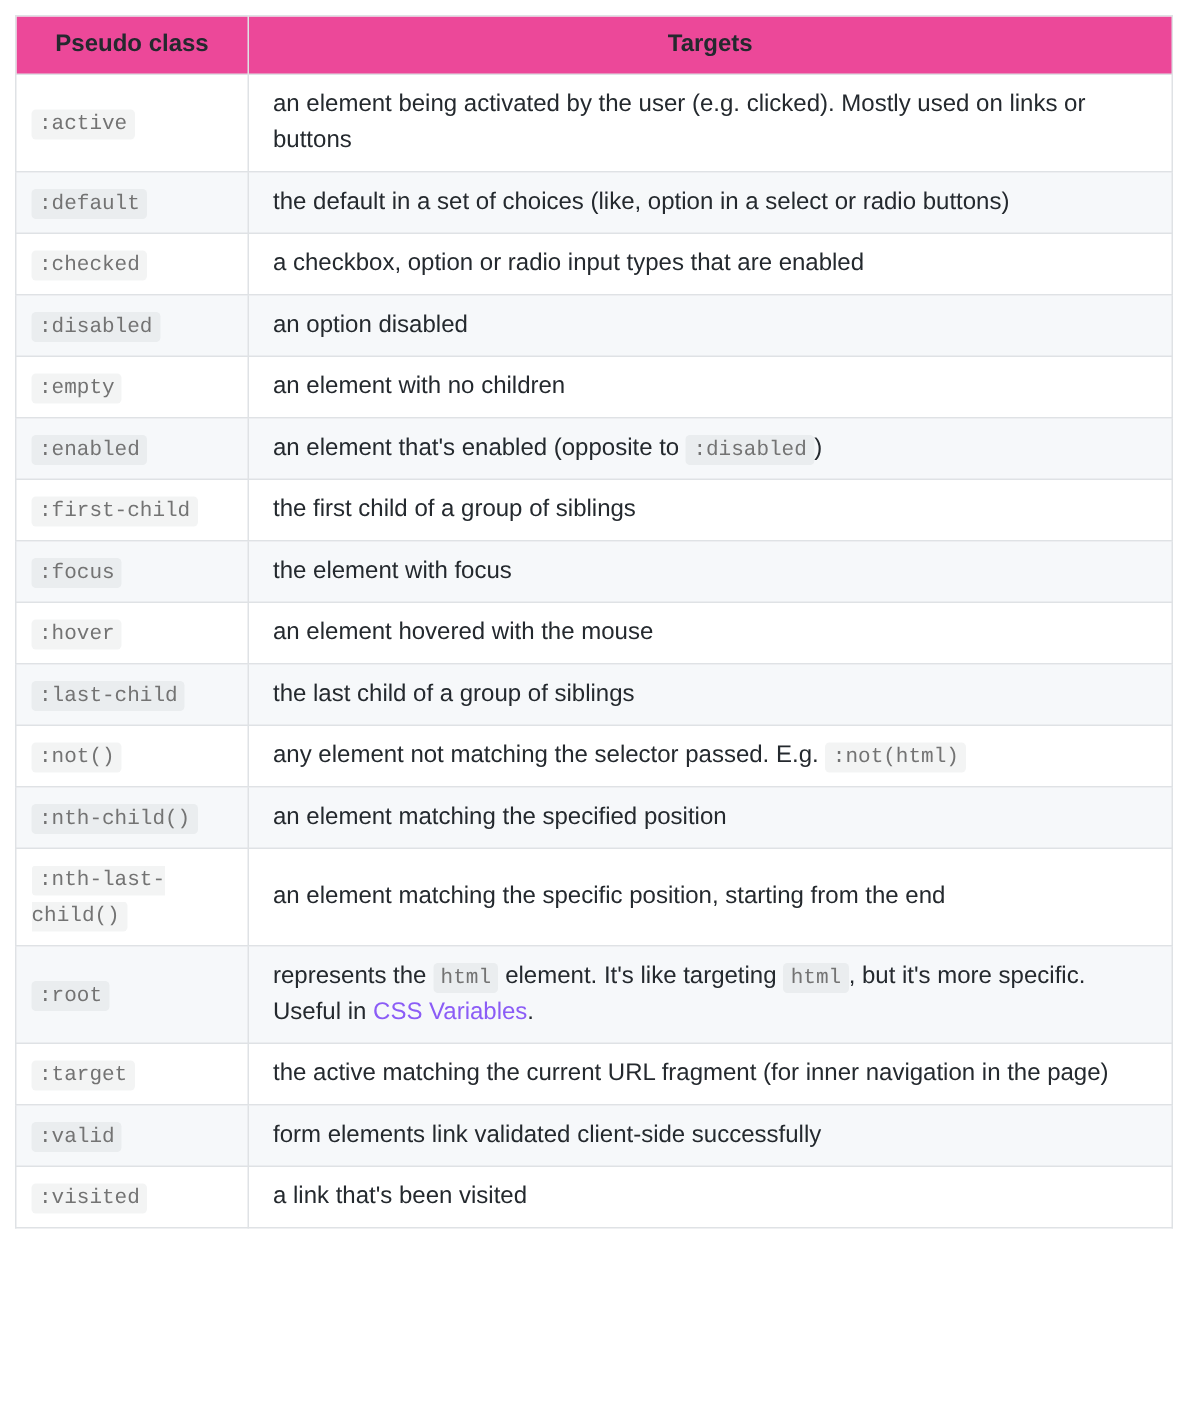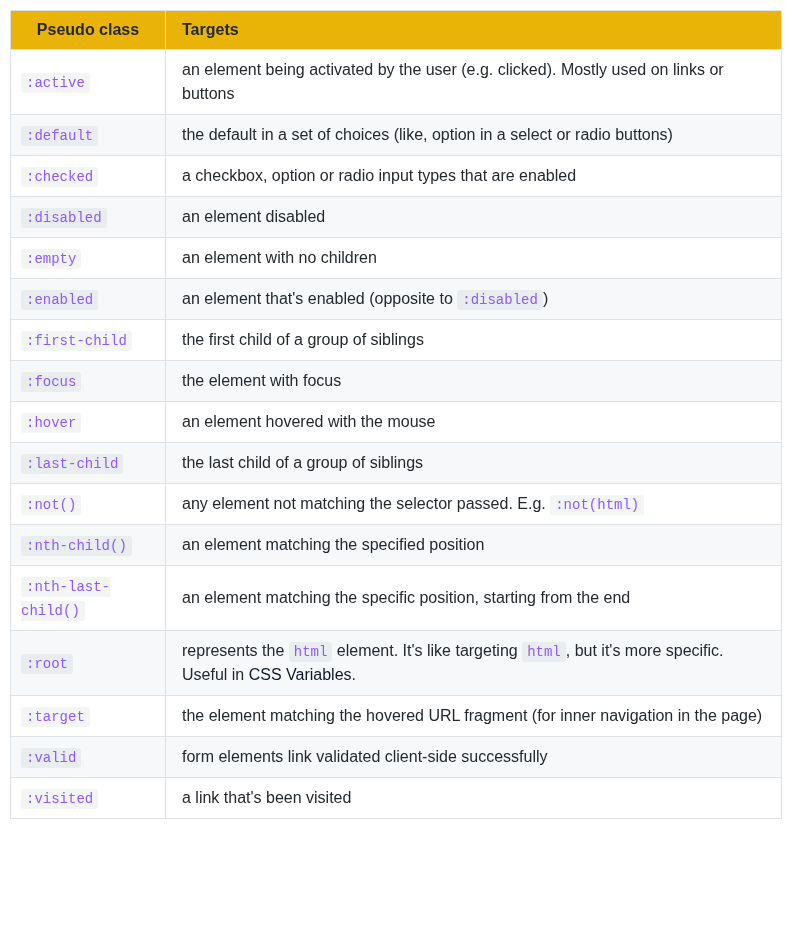--- a/index.html
+++ b/index.html
@@ -19,51 +19,52 @@
       border: 1px solid #dfe2e5;
     }
     th, td {
       border: 1px solid #dfe2e5;
       text-align: left;
       vertical-align: middle;
     }
     th {
       padding: 10px 16px;
       font-weight: 600;
-      background: #eab308;
+      background: #ec4899;
     }
     th:first-child {
       width: 155px;
       text-align: center;
     }
     th:last-child {
+      text-align: center;
     }
     td {
       padding: 8px 16px;
       line-height: 1.5;
     }
     td.pseudo-cell {
       padding: 8px 10px;
     }
     tbody tr:nth-child(even) {
       background: #f6f8fa;
     }
     tbody tr:nth-child(odd) {
       background: #ffffff;
     }
     code {
       font-family: "SFMono-Regular", Consolas, "Liberation Mono", Menlo, monospace;
       font-size: 14px;
       background: rgba(27,31,35,0.05);
       padding: 2px 5px;
       border-radius: 3px;
-      color: #8b5cf6;
+      color: #737373;
     }
     a {
-      color: #0f172a;
+      color: #8b5cf6;
       text-decoration: none;
     }
   </style>
 </head>
 <body>
 
 <table>
   <thead>
     <tr>
       <th>Pseudo class</th>
@@ -78,21 +79,21 @@
       <tr>
         <td class="pseudo-cell"><code>:default</code></td>
         <td><span>the default in a set of choices (like, option in a select or radio buttons)</span></td>
       </tr>
       <tr>
         <td class="pseudo-cell"><code>:checked</code></td>
         <td><span>a checkbox, option or radio input types that are enabled</span></td>
       </tr>
       <tr>
         <td class="pseudo-cell"><code>:disabled</code></td>
-        <td><span>an element disabled</span></td>
+        <td><span>an option disabled</span></td>
       </tr>
       <tr>
         <td class="pseudo-cell"><code>:empty</code></td>
         <td><span>an element with no children</span></td>
       </tr>
       <tr>
         <td class="pseudo-cell"><code>:enabled</code></td>
         <td><span>an element that's enabled (opposite to </span><code>:disabled</code><span>)</span></td>
       </tr>
       <tr>
@@ -122,21 +123,21 @@
       <tr>
         <td class="pseudo-cell"><code>:nth-last-child()</code></td>
         <td><span>an element matching the specific position, starting from the end</span></td>
       </tr>
       <tr>
         <td class="pseudo-cell"><code>:root</code></td>
         <td><span>represents the </span><code>html</code><span> element. It's like targeting </span><code>html</code><span>, but it's more specific. Useful in </span><a href="#">CSS Variables</a><span>.</span></td>
       </tr>
       <tr>
         <td class="pseudo-cell"><code>:target</code></td>
-        <td><span>the element matching the hovered URL fragment (for inner navigation in the page)</span></td>
+        <td><span>the active matching the current URL fragment (for inner navigation in the page)</span></td>
       </tr>
       <tr>
         <td class="pseudo-cell"><code>:valid</code></td>
         <td><span>form elements link validated client-side successfully</span></td>
       </tr>
       <tr>
         <td class="pseudo-cell"><code>:visited</code></td>
         <td><span>a link that's been visited</span></td>
       </tr>
     </tbody>

